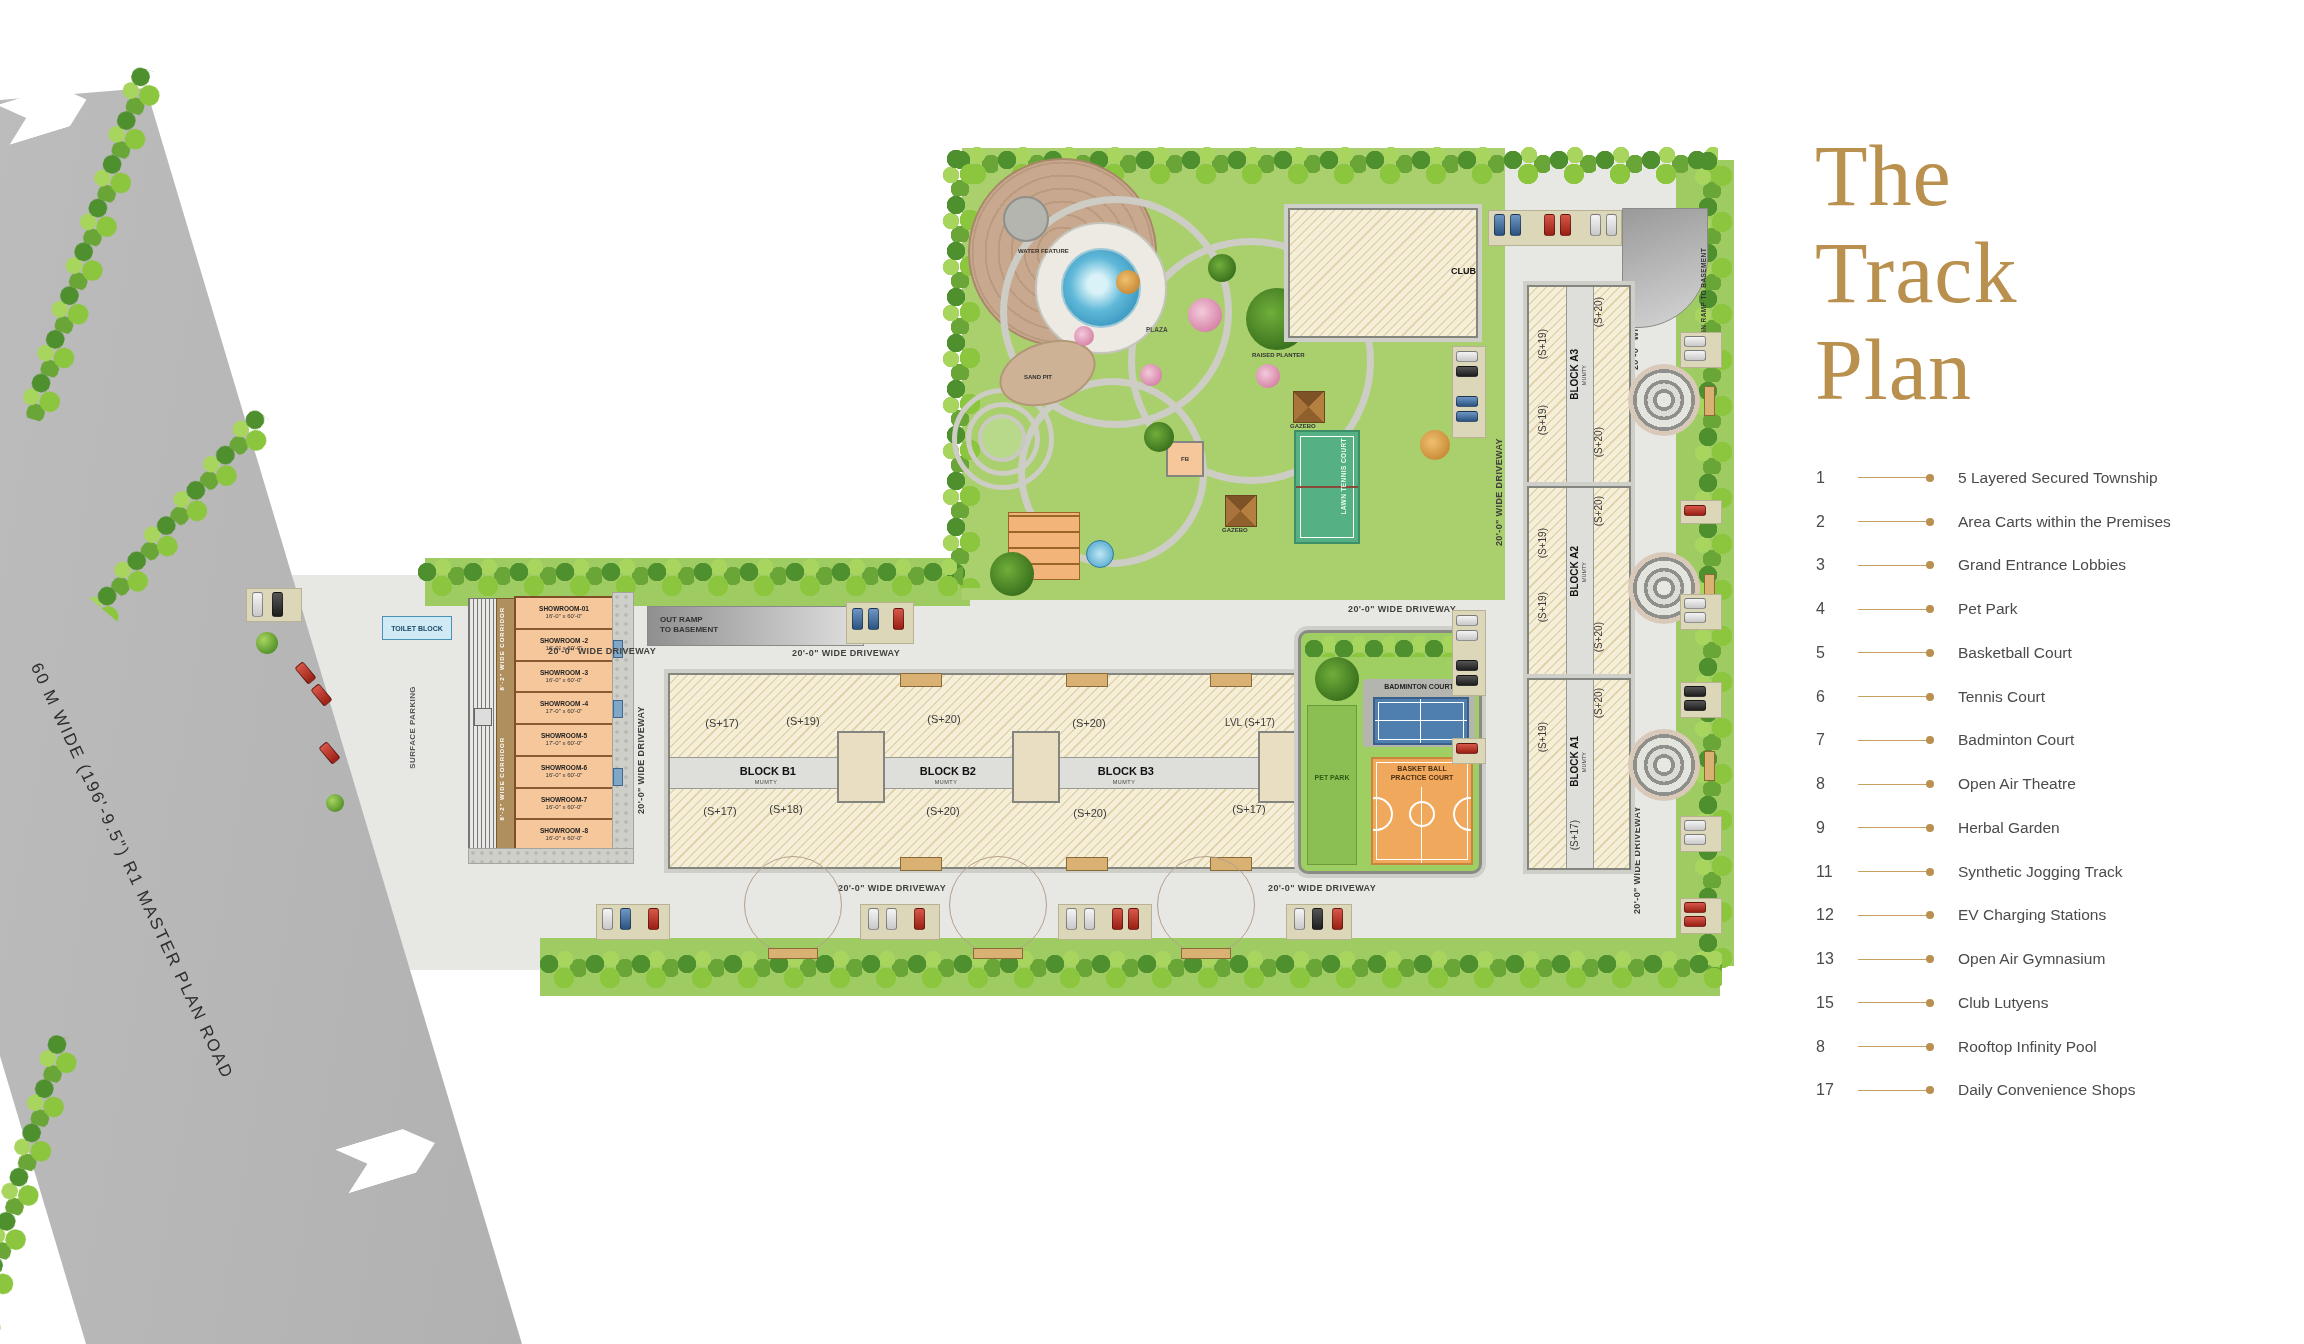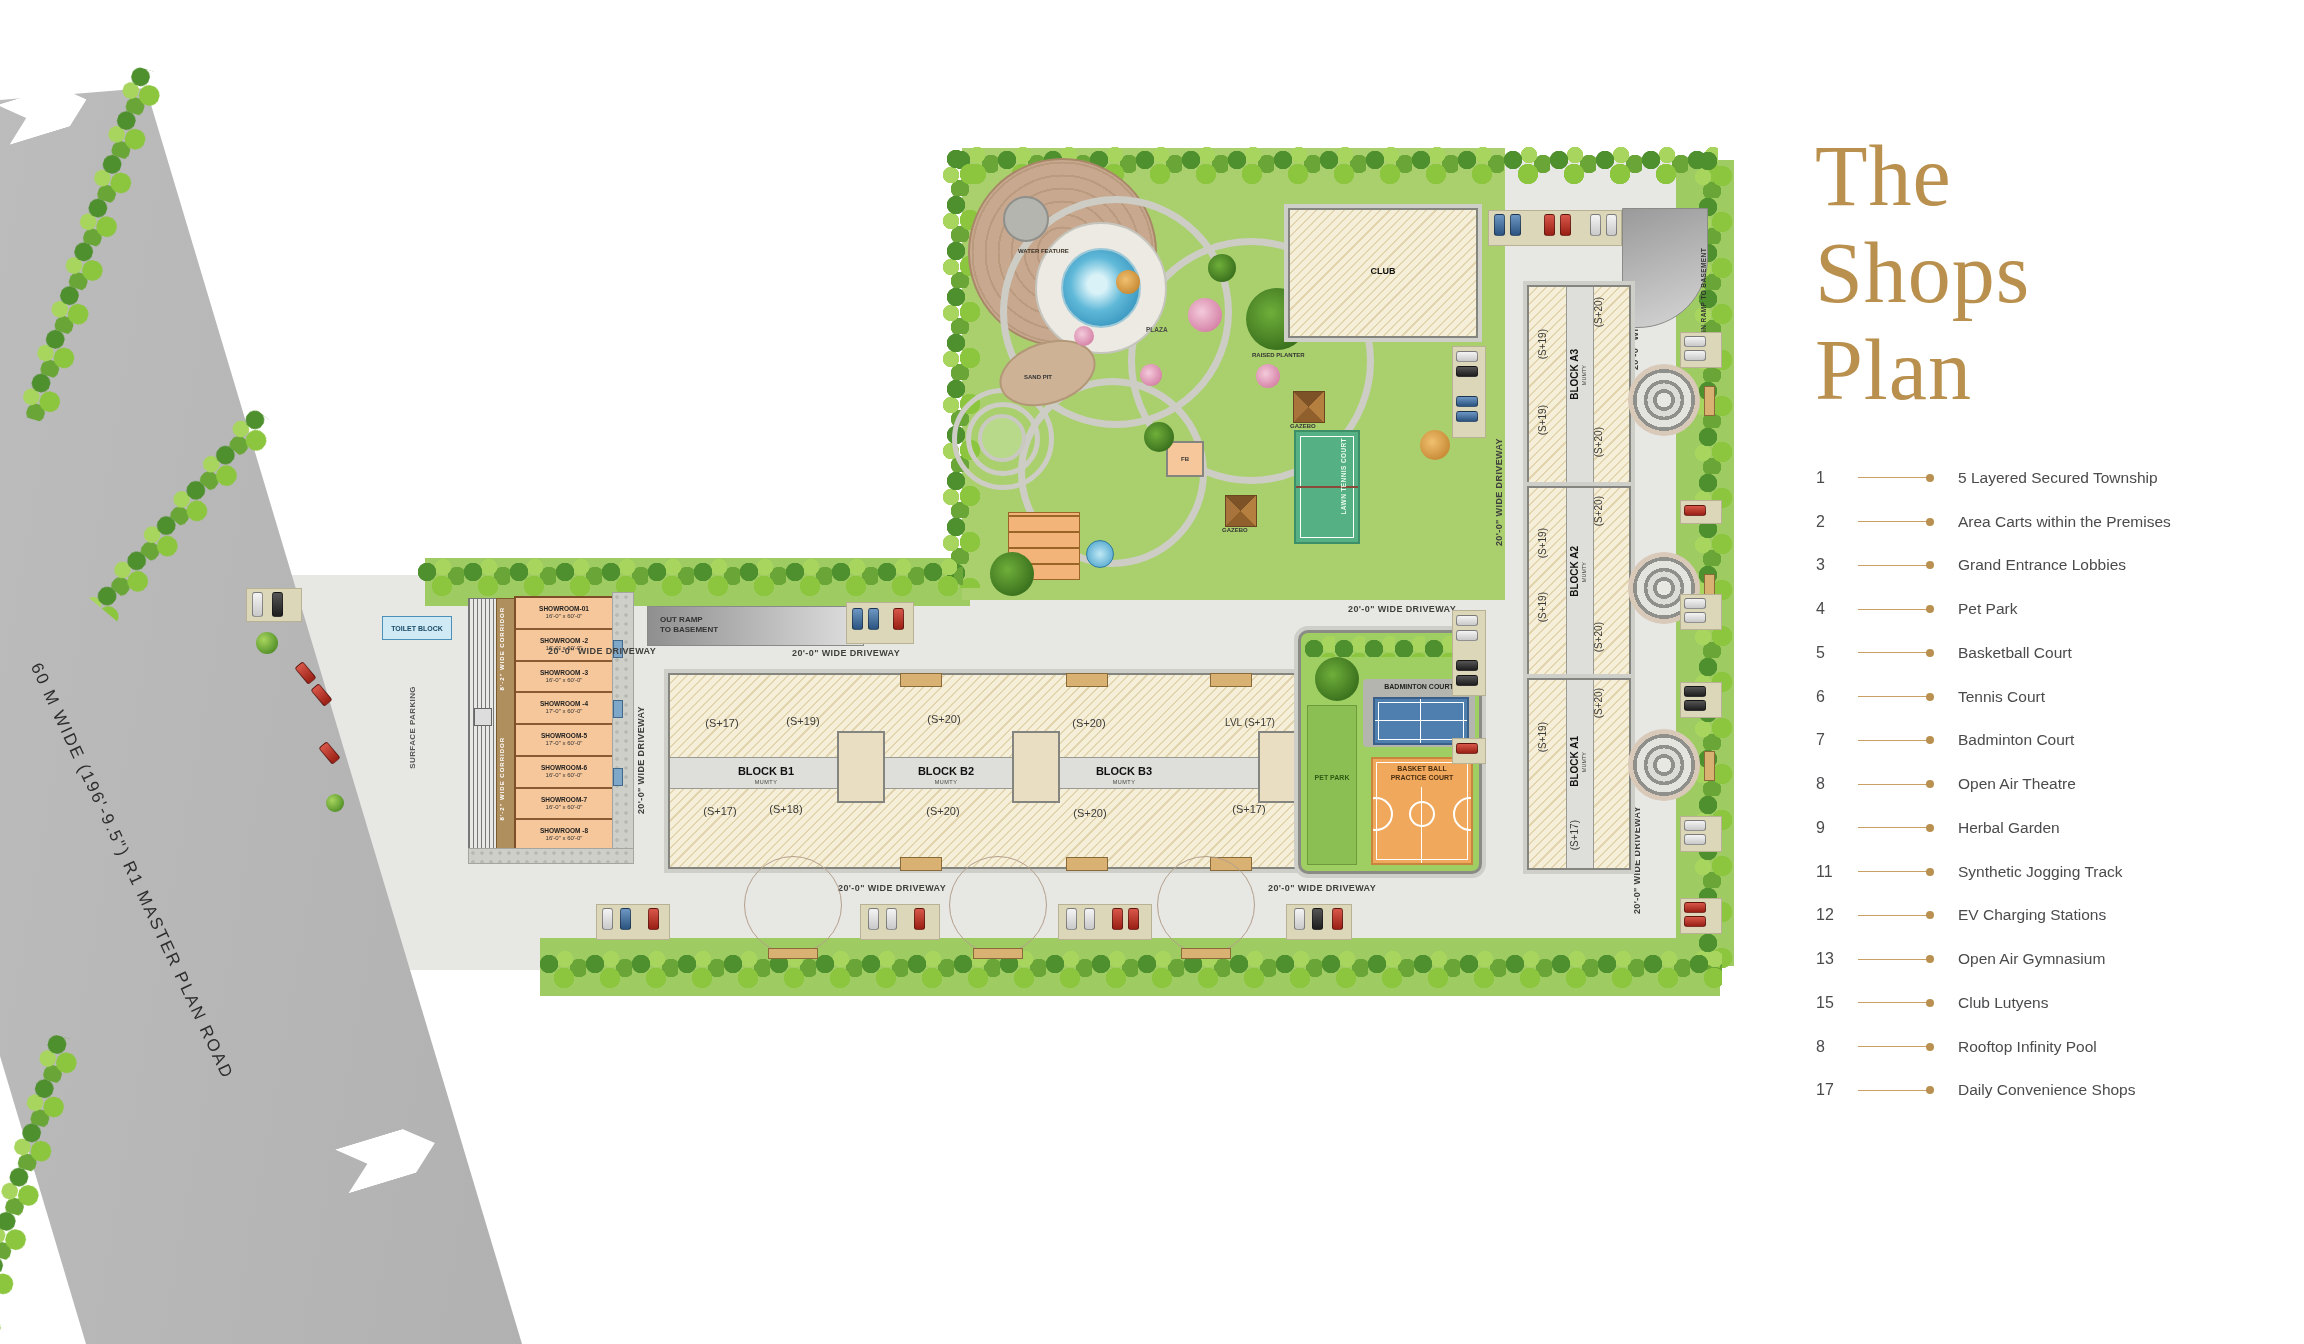--- a/index.html
+++ b/index.html
@@ -37,21 +37,21 @@
      background:radial-gradient(circle at 40% 40%,#6fae3a,#39701d 75%,#2a5414);}
   .bush-orange{position:absolute;border-radius:50%;
      background:radial-gradient(circle at 40% 40%,#f0c070,#c88a35 75%,#9a661f);}
   
   .bldg{position:absolute;background:repeating-linear-gradient(135deg,#f5eed9 0 5px,#e2d5ae 5px 6.5px);
         border:2px solid #85857f;box-shadow:0 0 0 4px #cfcfc9;}
   .corr-h{position:absolute;left:0;right:0;background:#dededa;border-top:1px solid #9a9a95;border-bottom:1px solid #9a9a95;}
   .corr-v{position:absolute;top:0;bottom:0;background:#dededa;border-left:1px solid #9a9a95;border-right:1px solid #9a9a95;}
   .core{position:absolute;background:#e9ddc2;border:2px solid #85857f;}
   .notch{position:absolute;background:#d8b173;border:1px solid #8b6a3a;}
-  .blk-label{position:absolute;font-weight:bold;font-size:11px;color:#111;text-align:center;}
+  .blk-label{position:absolute;font-weight:bold;font-size:11px;color:#111;text-align:right;}
   .mumty{position:absolute;font-size:5.5px;color:#444;text-align:center;letter-spacing:.5px;}
   .wing{position:absolute;font-size:11px;color:#3a3a38;text-align:center;white-space:nowrap;}
   .wing-v{position:absolute;font-size:10px;color:#3a3a38;writing-mode:vertical-rl;transform:rotate(180deg);white-space:nowrap;}
   .blk-label-v{position:absolute;font-weight:bold;font-size:10px;color:#111;writing-mode:vertical-rl;transform:rotate(180deg);white-space:nowrap;}
   .mumty-v{position:absolute;font-size:5.5px;color:#444;writing-mode:vertical-rl;transform:rotate(180deg);}
   
   .ml{position:absolute;font-weight:bold;font-size:7px;color:#333;white-space:nowrap;}
   .dwy{position:absolute;font-weight:bold;font-size:9px;letter-spacing:.4px;color:#3f3f3d;white-space:nowrap;}
   .dwy-v{position:absolute;font-weight:bold;font-size:9px;letter-spacing:.4px;color:#3f3f3d;
          writing-mode:vertical-rl;transform:rotate(180deg);white-space:nowrap;}
@@ -410,21 +410,21 @@
   <div class="car c-white" style="left:1084px;top:908px;"></div>
   <div class="car c-red" style="left:1112px;top:908px;"></div>
   <div class="car c-red" style="left:1128px;top:908px;"></div>
   <div class="bay" style="left:1286px;top:904px;width:64px;height:34px;"></div>
   <div class="car c-white" style="left:1294px;top:908px;"></div>
   <div class="car c-dark" style="left:1312px;top:908px;"></div>
   <div class="car c-red" style="left:1332px;top:908px;"></div>
 
   <div class="legend-title">
     <div>The</div>
-    <div>Shops</div>
+    <div>Track</div>
     <div>Plan</div>
   </div>
   <div class="legend-list">
     <div class="legend-row">
         <span class="legend-num">1</span>
         <span class="legend-line"></span>
         <span class="legend-label">5 Layered Secured Township</span>
       </div>
     <div class="legend-row">
         <span class="legend-num">2</span>

